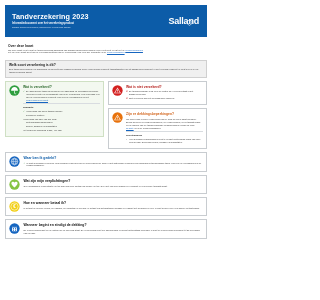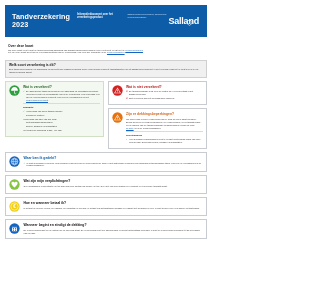--- a/index.html
+++ b/index.html
@@ -14,21 +14,21 @@
   
   .header {
     background: #0c5ca8;
     height: 32px;
     margin: 5px 5px 0 5px;
     display: flex;
     align-items: center;
     justify-content: space-between;
     padding: 0 7px;
   }
-  .hdr-left { display: flex; justify-content: center; gap: 7px; }
+  .hdr-left { display: flex; flex-direction: column; justify-content: center; gap: 1px; }
   .hdr-title {
     color: #ffffff;
     font-size: 7.2px;
     font-weight: bold;
     letter-spacing: 0.1px;
     line-height: 8px;
   }
   .hdr-sub {
     color: #ffffff;
     font-size: 2.6px;

